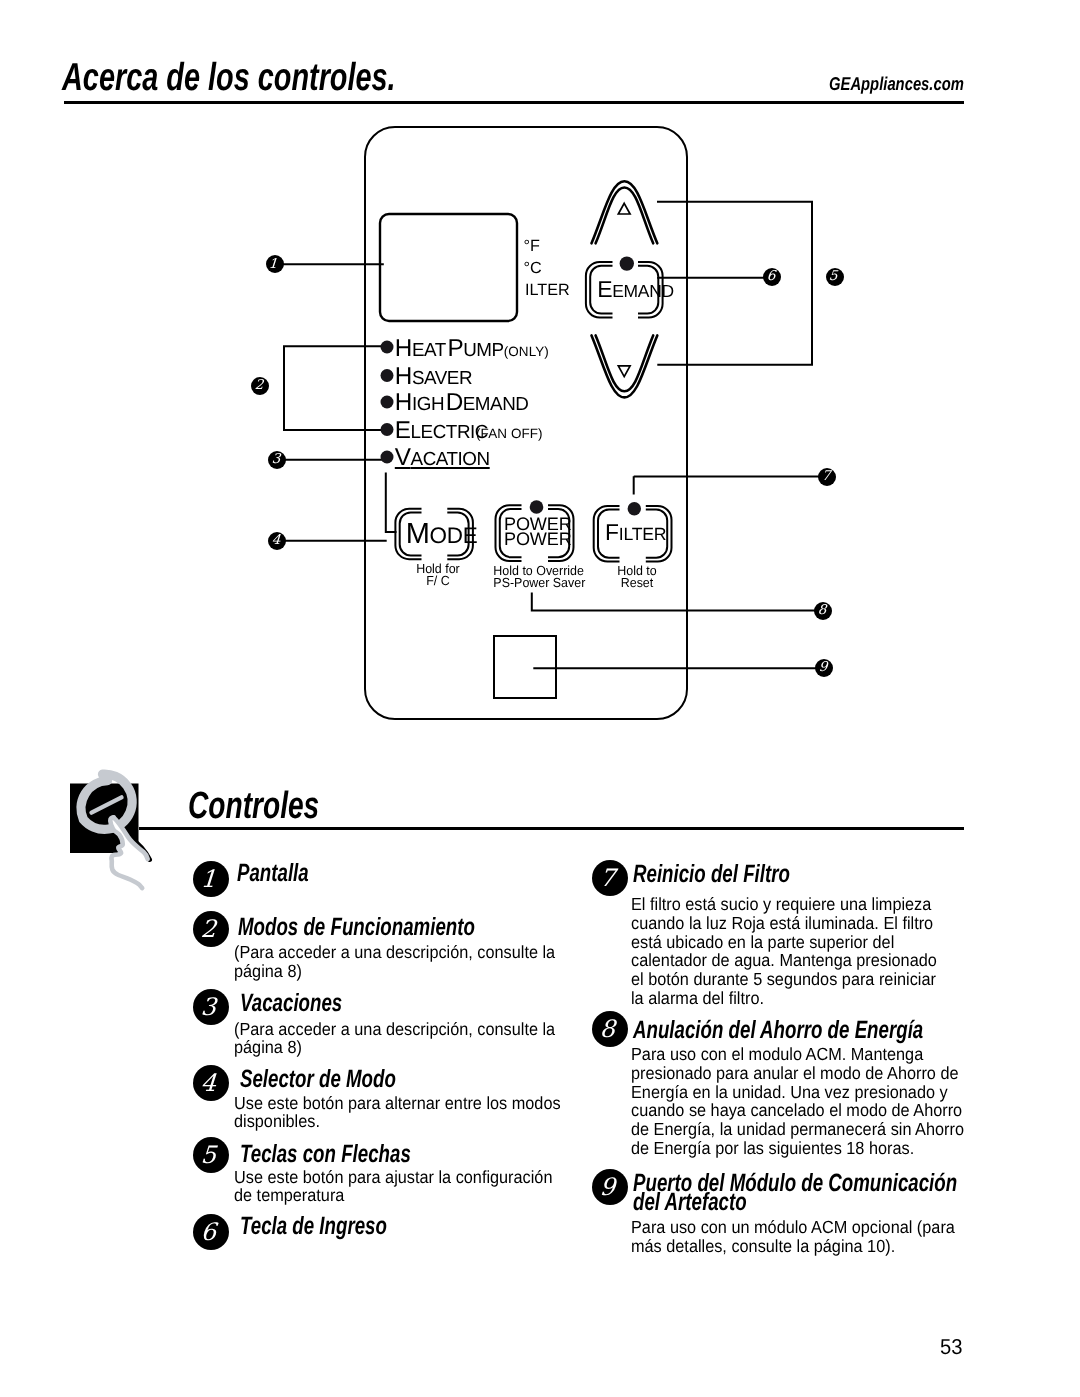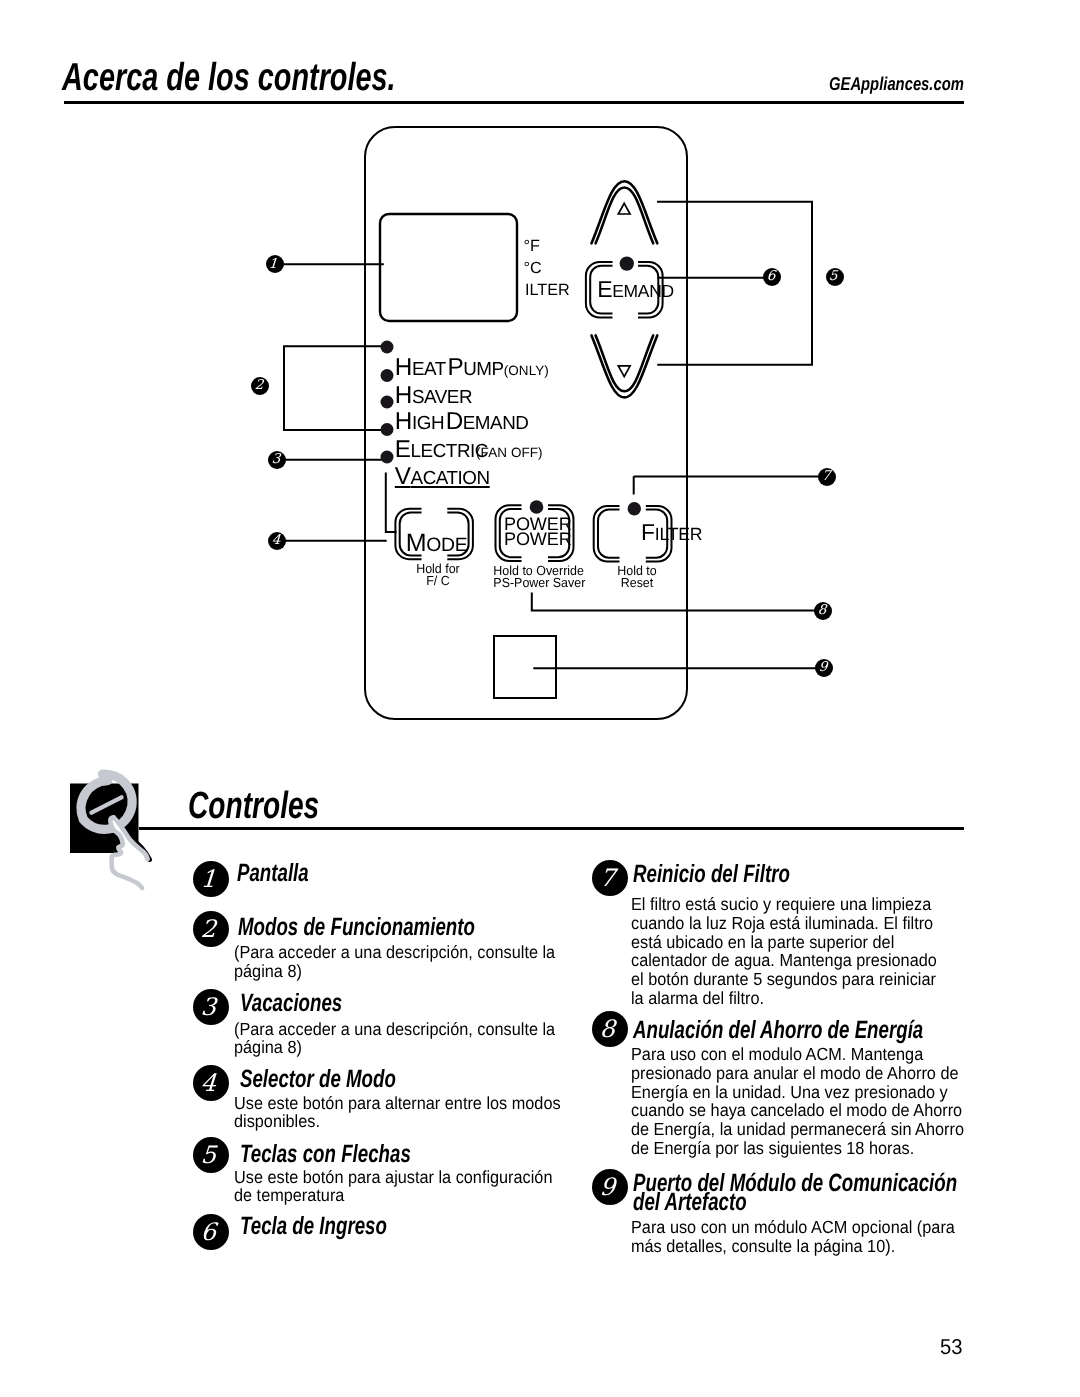--- a/index.html
+++ b/index.html
@@ -32,28 +32,28 @@
     transform:scaleX(0.748);transform-origin:left top;white-space:nowrap;}
   .itembody{font-size:17.6px;line-height:18.75px;transform:scaleX(0.925);transform-origin:left top;}
   
   #diagram{position:absolute;left:0;top:0;width:1080px;height:760px;}
   .dtext{position:absolute;white-space:nowrap;font-family:"Liberation Sans",sans-serif;line-height:1;}
   
   .sc{display:inline-block;}
   .sc .b{font-size:1em;}
   .sc .s{font-size:0.76em;}
   #enter-label{left:597.2px;top:277.5px;font-size:23px;letter-spacing:-0.3px;}
-  .mode-label{left:394.8px;font-size:24.3px;letter-spacing:-0.45px;margin-top:19px;}
+  .mode-label{left:394.8px;font-size:24.3px;letter-spacing:-0.45px;}
   .mode-label .s{font-size:0.775em;}
   .mode-label .tiny{font-size:0.555em;letter-spacing:0.1px;}
   .mode-label .ovl{margin-left:-12px;}
   #ml0{top:336.5px;} #ml1{top:364.7px;} #ml2{top:391.3px;} #ml3{top:418.8px;} #ml4{top:446.4px;text-decoration:underline;}
-  #mode-label{left:405.7px;top:519.9px;font-size:25px;letter-spacing:-0.25px;margin-top:11px;}
+  #mode-label{left:405.7px;top:519.9px;font-size:29px;letter-spacing:-0.25px;}
   #mode-label .s{font-size:0.775em;}
-  #filter-label{left:605.1px;top:521px;font-size:22.8px;letter-spacing:-0.25px;margin-left:36px;}
+  #filter-label{left:605.1px;top:521px;font-size:22.8px;letter-spacing:-0.25px;}
   #filter-label .s{font-size:0.775em;}
   #ps-label{left:504px;top:517.2px;font-size:18.1px;line-height:14.7px;letter-spacing:-0.15px;text-align:right;width:67px;}
   
   .hint{font-size:13.1px;line-height:12.4px;text-align:center;transform:scaleX(0.95);transform-origin:center top;}
   #hint-mode{left:397.5px;top:562.8px;width:80px;}
   #hint-ps{left:491px;top:564.8px;width:94px;}
   #hint-filter{left:605.3px;top:564.8px;width:64px;}
   
   .callout{position:absolute;border-radius:50%;background:#000;color:#fff;
     font-family:"DejaVu Serif",serif;font-style:italic;font-weight:normal;

